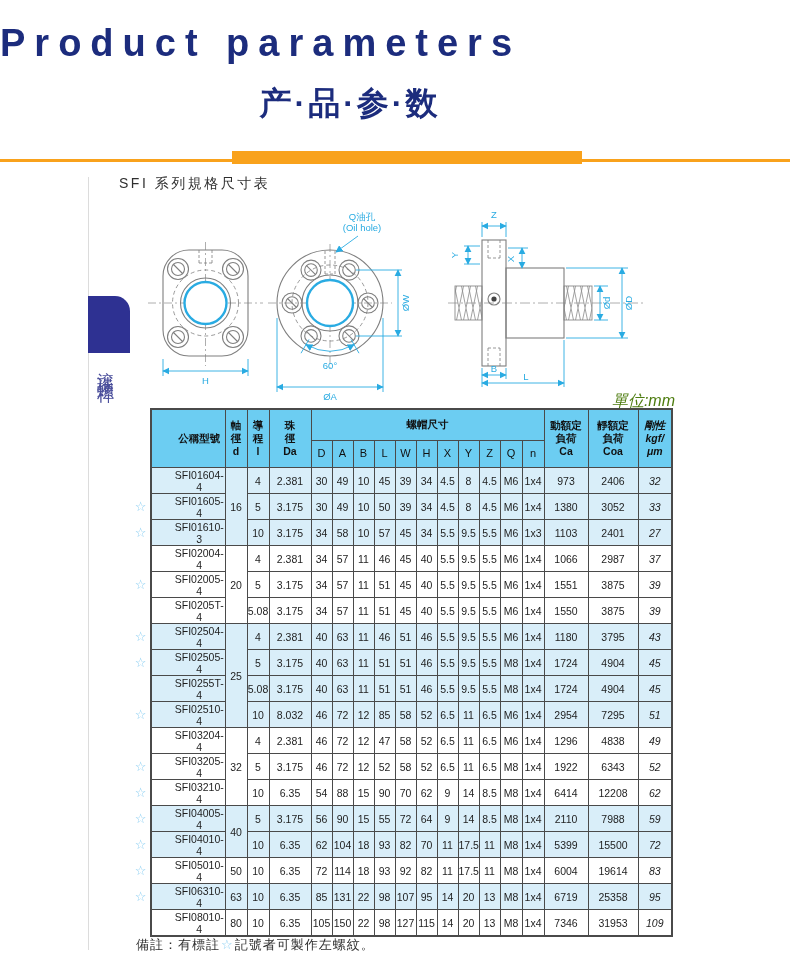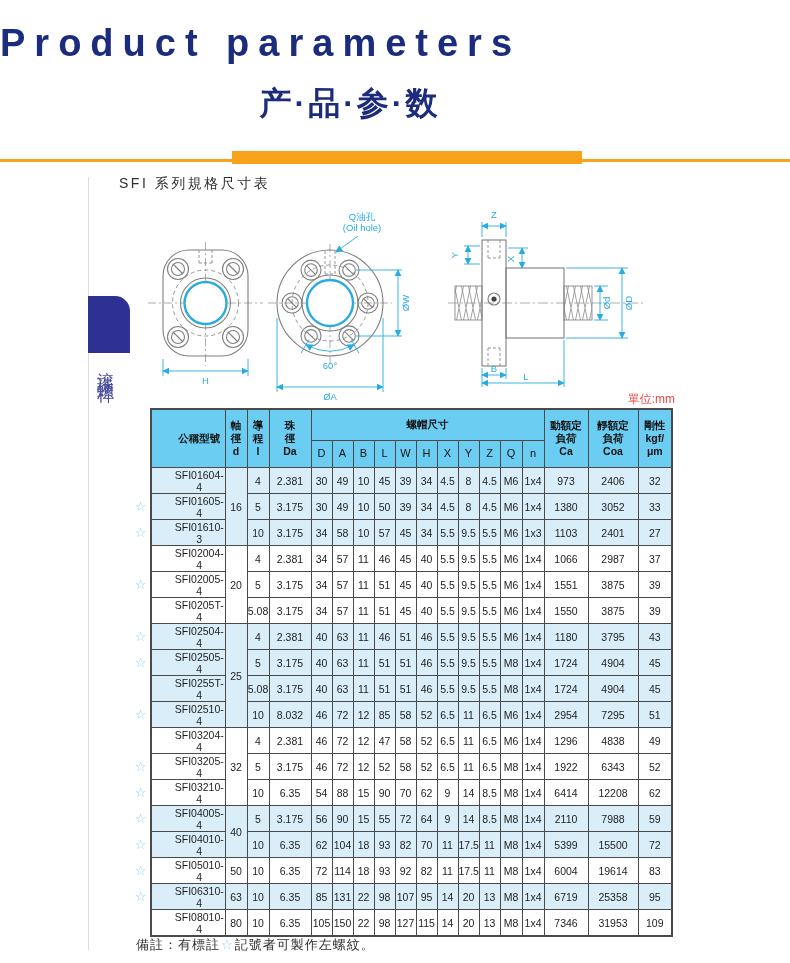--- a/index.html
+++ b/index.html
@@ -27,41 +27,41 @@
     position:absolute;left:88px;top:296px;width:42px;height:57px;background:#2E3192;
     border-radius:0 15px 0 0;
   }
   .side-label{
     position:absolute;left:94px;top:358px;writing-mode:vertical-rl;text-orientation:upright;
     font-size:17px;letter-spacing:5px;color:#4A4E9B;
   }
   .drawings{position:absolute;left:130px;top:206px;width:545px;height:198px;}
   .unit-label{
     position:absolute;left:555px;top:391px;width:120px;text-align:right;
-    font-size:12px;color:#ef4444;
+    font-size:16px;color:#4d7c0f;font-style:italic;
   }
   
   table.spec{
     position:absolute;left:131px;top:408px;width:541px;
     border-collapse:collapse;table-layout:fixed;
   }
   table.spec th,table.spec td{
     border:1px solid #4a4a4a;text-align:center;vertical-align:middle;padding:0;
   }
   table.spec th.hd{
     background:#6CCDF2;font-size:10.5px;font-weight:bold;color:#111;
     white-space:pre-line;line-height:1.25;height:30px;
   }
   table.spec th.letter{font-size:11px;font-weight:normal;height:26px;}
   table.spec tbody td{height:25px;font-size:10.5px;color:#1d1d1d;background:#fff;}
   table.spec tbody tr.band td{background:#D9EEF9;}
   table.spec .bt{border-top-width:2px;}
   table.spec .bb{border-bottom-width:2px;}
   table.spec .bl{border-left-width:2px;padding-left:22px;}
-  table.spec .br{border-right-width:2px;}
+  table.spec .br{border-right-width:2px;font-style:italic;}
   table.spec .star-cell{
     border:none !important;background:transparent !important;
     color:#8CCFF2;font-size:13px;
   }
   .footnote{
     position:absolute;left:136px;top:936px;font-size:13px;color:#2f2f2f;letter-spacing:1px;
   }
   .footnote .fn-star{color:#8CCFF2;padding:0 1px;}
   
   .drawings text{font-family:"Liberation Sans",sans-serif;font-size:9.5px;fill:#29ABE2;}

